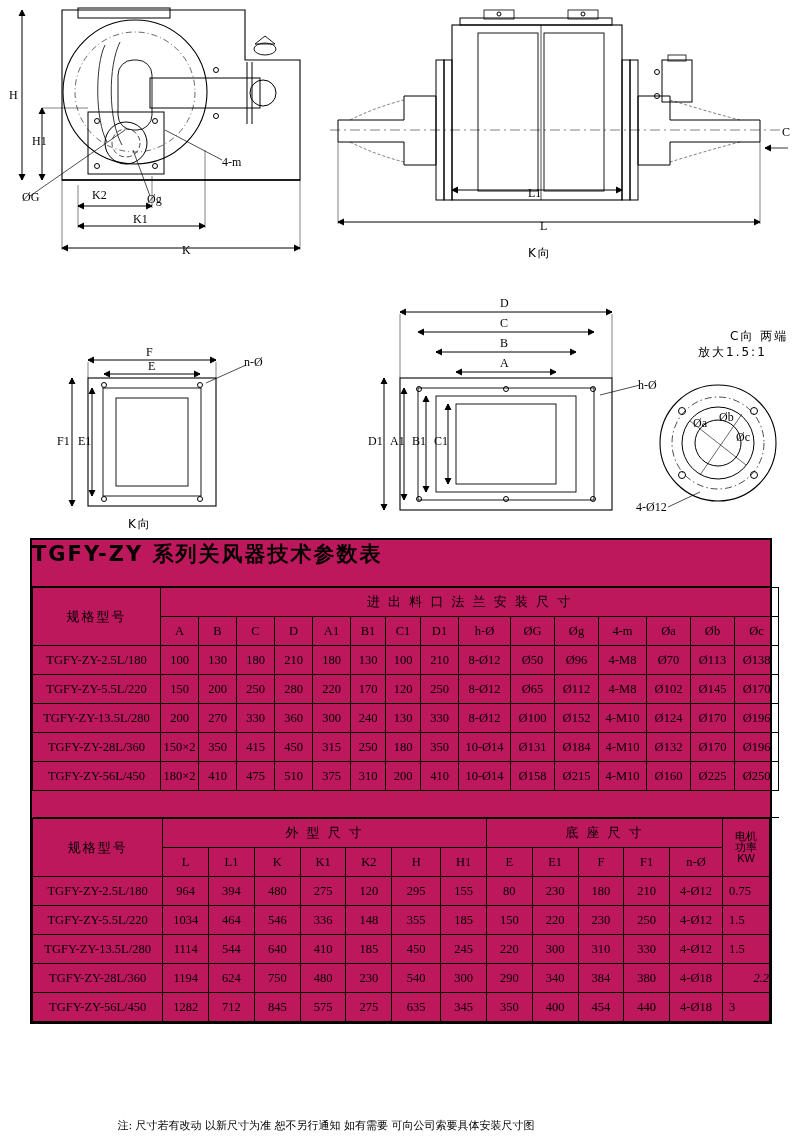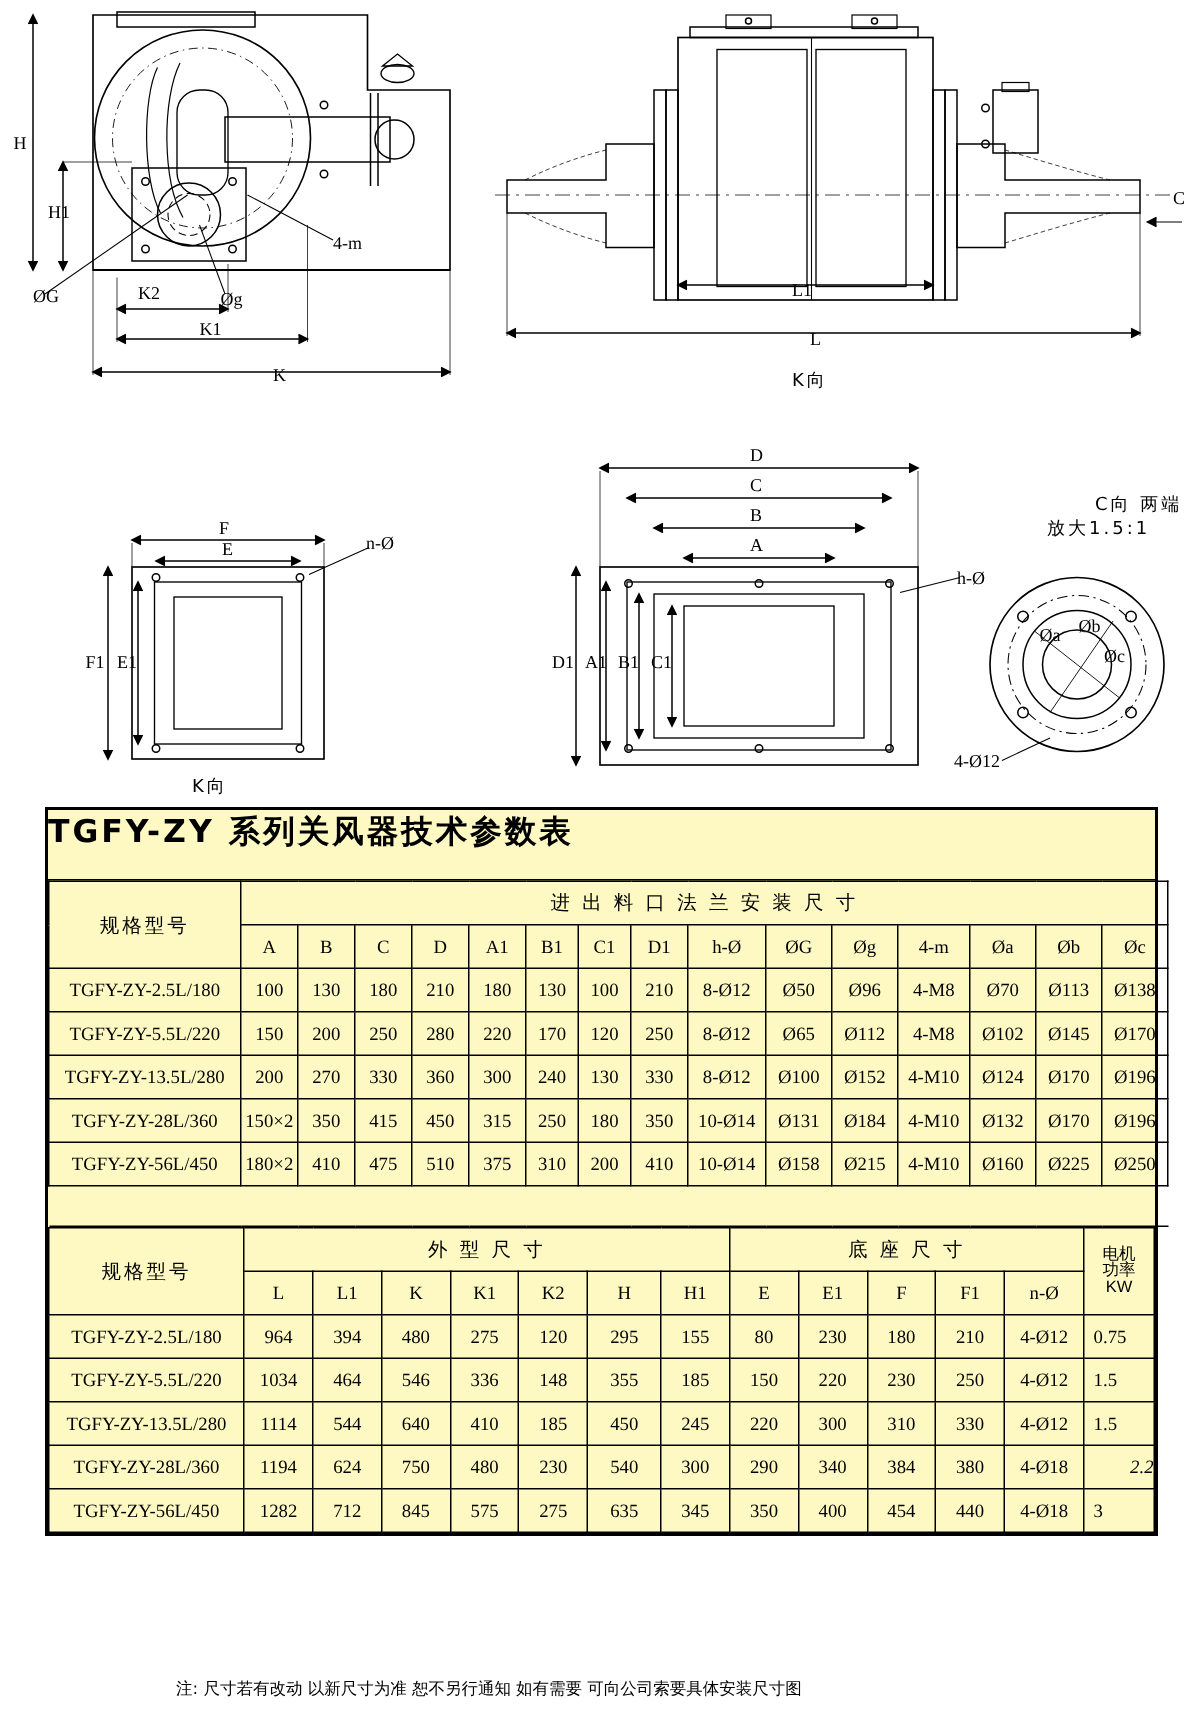--- a/index.html
+++ b/index.html
@@ -6,21 +6,21 @@
   body{width:800px;height:1145px;font-family:"Liberation Serif",serif;color:#000;position:relative;overflow:hidden;}
   .page{position:relative;width:800px;height:1145px;}
 
   
   .draw{position:absolute;left:0;top:0;width:800px;height:540px;}
   svg{display:block;}
   .lbl{position:absolute;font-family:"Liberation Serif",serif;font-size:12px;white-space:nowrap;}
   .lbl.cn{font-family:"DejaVu Sans",sans-serif;font-size:12px;}
 
   
-  .tblwrap{position:absolute;left:30px;top:538px;width:742px;border:2px solid #000;box-sizing:border-box;background:#fef9c3;}
+  .tblwrap{position:absolute;left:30px;top:538px;width:742px;border:2px solid #000;box-sizing:border-box;background:#be185d;}
   table{border-collapse:collapse;width:100%;table-layout:fixed;}
   td,th{border:1px solid #000;text-align:center;vertical-align:middle;font-weight:normal;
         font-family:"Liberation Serif",serif;font-size:12.5px;padding:0;height:28px;}
   .title{font-family:"DejaVu Sans",sans-serif;font-size:21px;font-weight:bold;letter-spacing:2px;height:46px;border:none;border-bottom:1px solid #000;}
   .cn{font-family:"DejaVu Sans",sans-serif;font-size:13px;letter-spacing:2px;}
   .model{font-size:12.5px;letter-spacing:0px;}
   .gap{height:26px;border-left:1px solid #000;border-right:1px solid #000;border-top:1px solid #000;border-bottom:1px solid #000;}
   .note{position:absolute;left:0;top:1118px;width:652px;text-align:center;
         font-family:"DejaVu Sans",sans-serif;font-size:11px;}
   .kw{font-family:Liberation Sans, sans-serif;font-size:11px;line-height:11px;}

